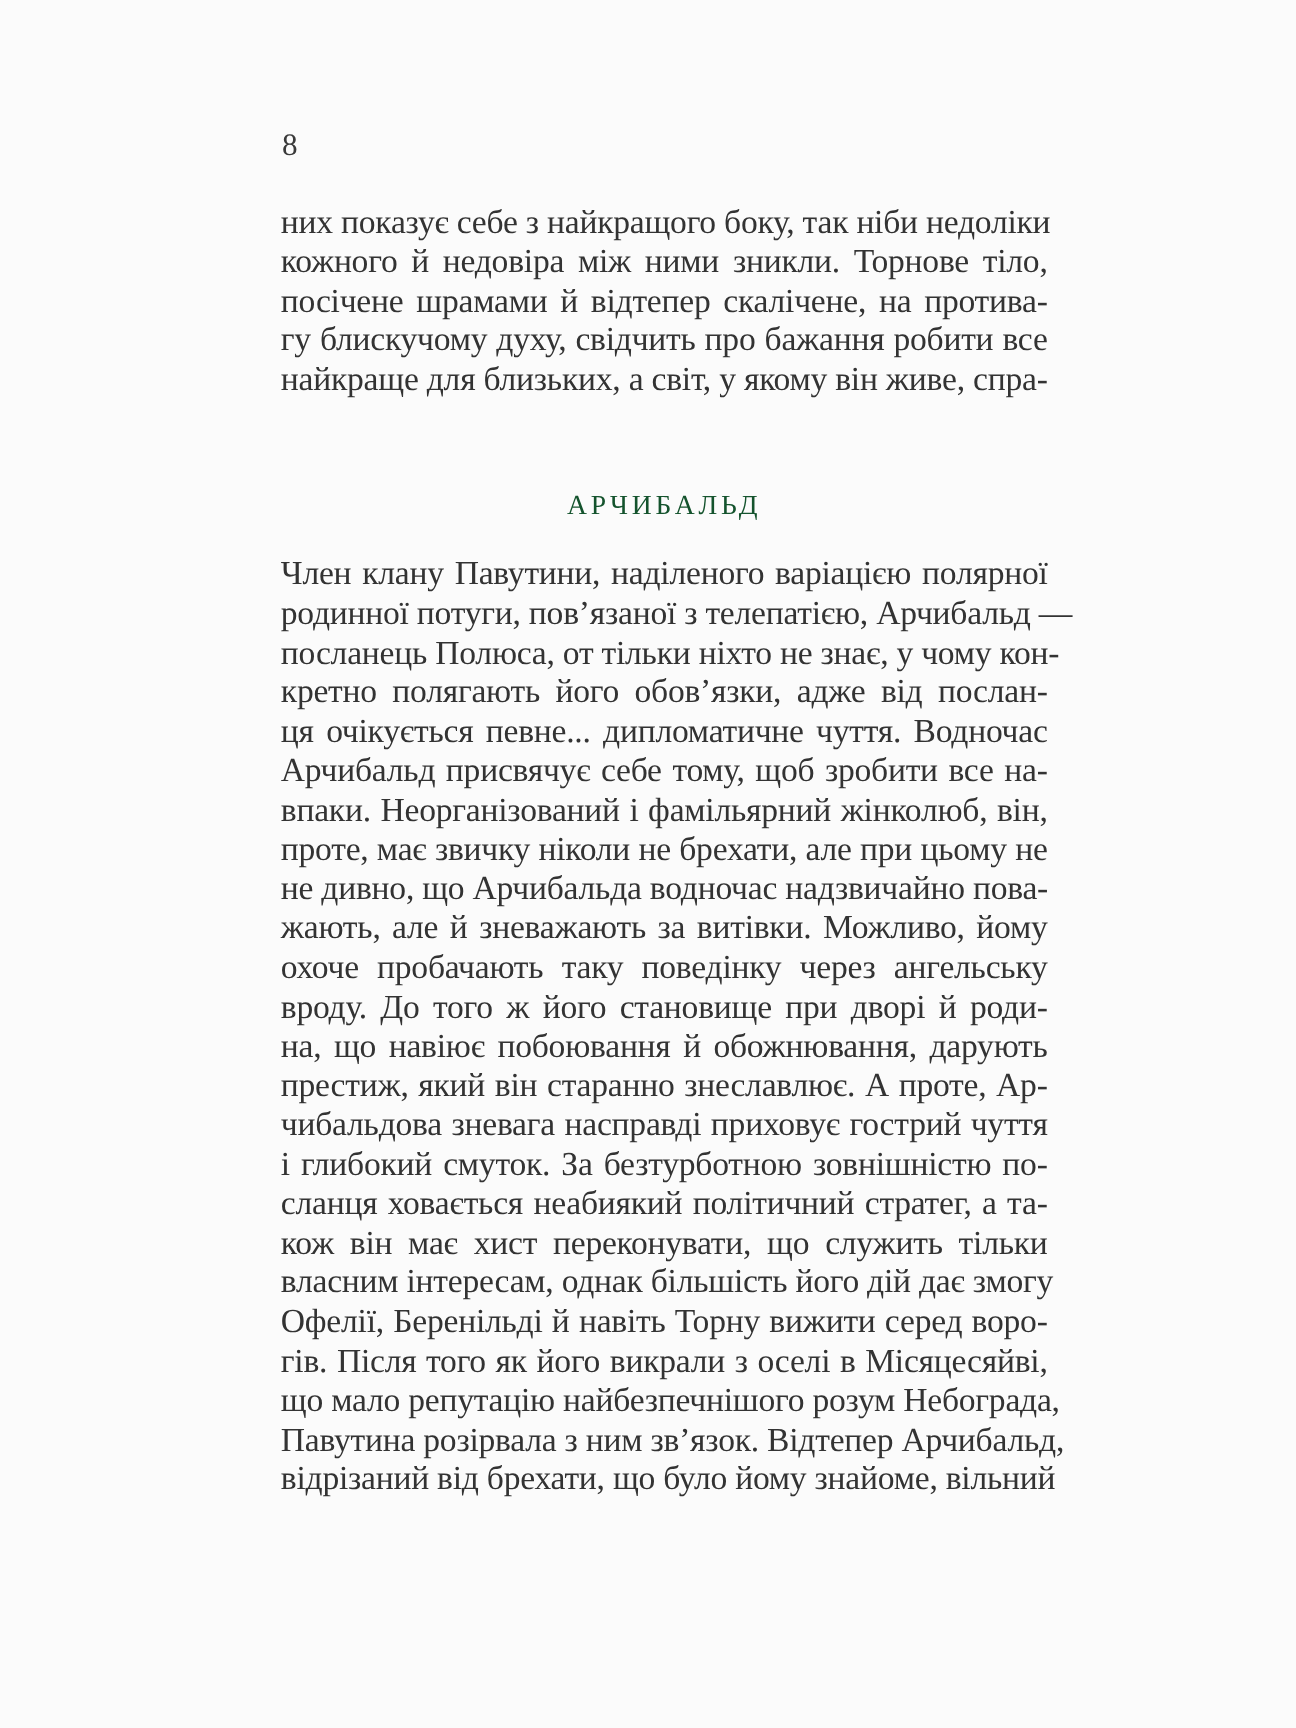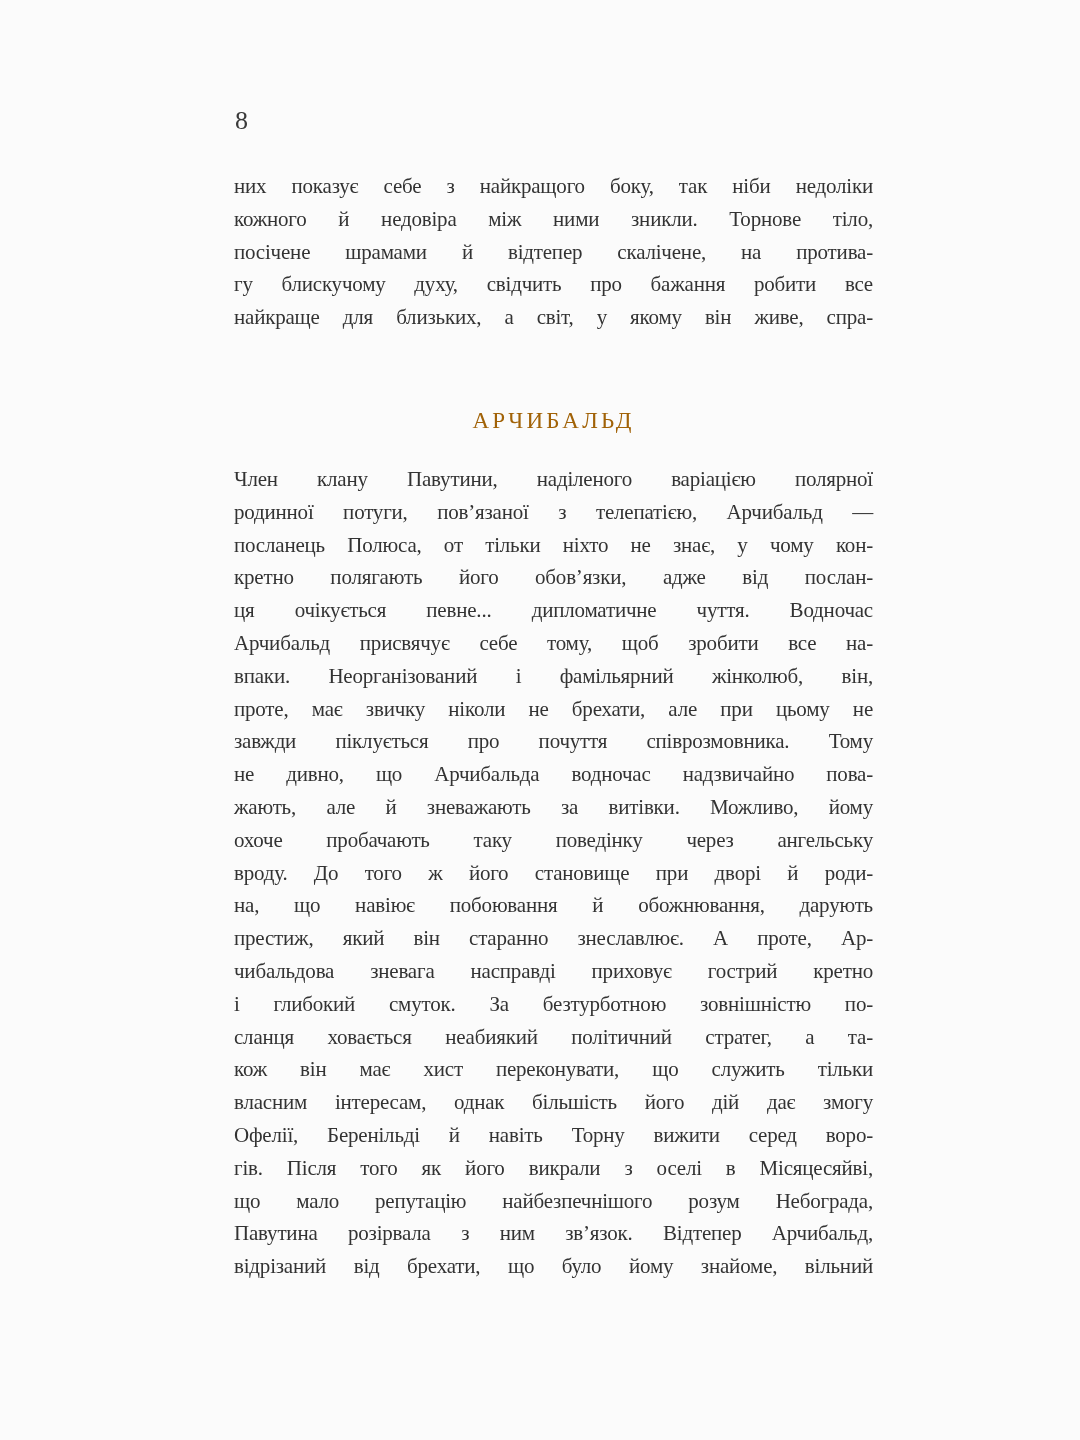--- a/index.html
+++ b/index.html
@@ -24,21 +24,21 @@
     left: 235px;
     top: 106px;
     font-size: 26px;
     line-height: 30px;
     color: #3a3a3a;
   }
   .para {
     position: absolute;
     left: 234px;
     width: 639px;
-    font-size: 21px;
+    font-size: 28px;
     line-height: 32.8px;
     letter-spacing: -0.2px;
   }
   .para .line {
     text-align: justify;
     text-align-last: justify;
     text-justify: inter-word;
     white-space: nowrap;
   }
   .para .line.line-last-left {
@@ -51,21 +51,21 @@
     position: absolute;
     left: 234px;
     top: 406px;
     width: 639px;
     margin: 0;
     text-align: center;
     font-size: 23px;
     line-height: 30px;
     font-weight: normal;
     letter-spacing: 3.2px;
-    color: #a16207;
+    color: #14532d;
   }
   .para-archibald {
     top: 463px;
   }
 </style>
 </head>
 <body style="background: rgb(251, 251, 251);">
 
 <div class="book-page" style="color: rgb(51, 51, 51);">
   <div class="pageno">8</div>
@@ -82,28 +82,27 @@
 
   <div class="para para-archibald">
       <div class="line">Член клану Павутини, наділеного варіацією полярної</div>
       <div class="line">родинної потуги, пов’язаної з телепатією, Арчибальд —</div>
       <div class="line">посланець Полюса, от тільки ніхто не знає, у чому кон-</div>
       <div class="line">кретно полягають його обов’язки, адже від послан-</div>
       <div class="line">ця очікується певне... дипломатичне чуття. Водночас</div>
       <div class="line">Арчибальд присвячує себе тому, щоб зробити все на-</div>
       <div class="line">впаки. Неорганізований і фамільярний жінколюб, він,</div>
       <div class="line">проте, має звичку ніколи не брехати, але при цьому не</div>
-      <div class="line">завжди піклується про почуття співрозмовника. Тому</div>
       <div class="line">не дивно, що Арчибальда водночас надзвичайно пова-</div>
       <div class="line">жають, але й зневажають за витівки. Можливо, йому</div>
       <div class="line">охоче пробачають таку поведінку через ангельську</div>
       <div class="line">вроду. До того ж його становище при дворі й роди-</div>
       <div class="line">на, що навіює побоювання й обожнювання, дарують</div>
       <div class="line">престиж, який він старанно знеславлює. А проте, Ар-</div>
-      <div class="line">чибальдова зневага насправді приховує гострий кретно</div>
+      <div class="line">чибальдова зневага насправді приховує гострий чуття</div>
       <div class="line">і глибокий смуток. За безтурботною зовнішністю по-</div>
       <div class="line">сланця ховається неабиякий політичний стратег, а та-</div>
       <div class="line">кож він має хист переконувати, що служить тільки</div>
       <div class="line">власним інтересам, однак більшість його дій дає змогу</div>
       <div class="line">Офелії, Беренільді й навіть Торну вижити серед воро-</div>
       <div class="line">гів. Після того як його викрали з оселі в Місяцесяйві,</div>
       <div class="line">що мало репутацію найбезпечнішого розум Небограда,</div>
       <div class="line">Павутина розірвала з ним зв’язок. Відтепер Арчибальд,</div>
       <div class="line">відрізаний від брехати, що було йому знайоме, вільний</div>
     </div>

